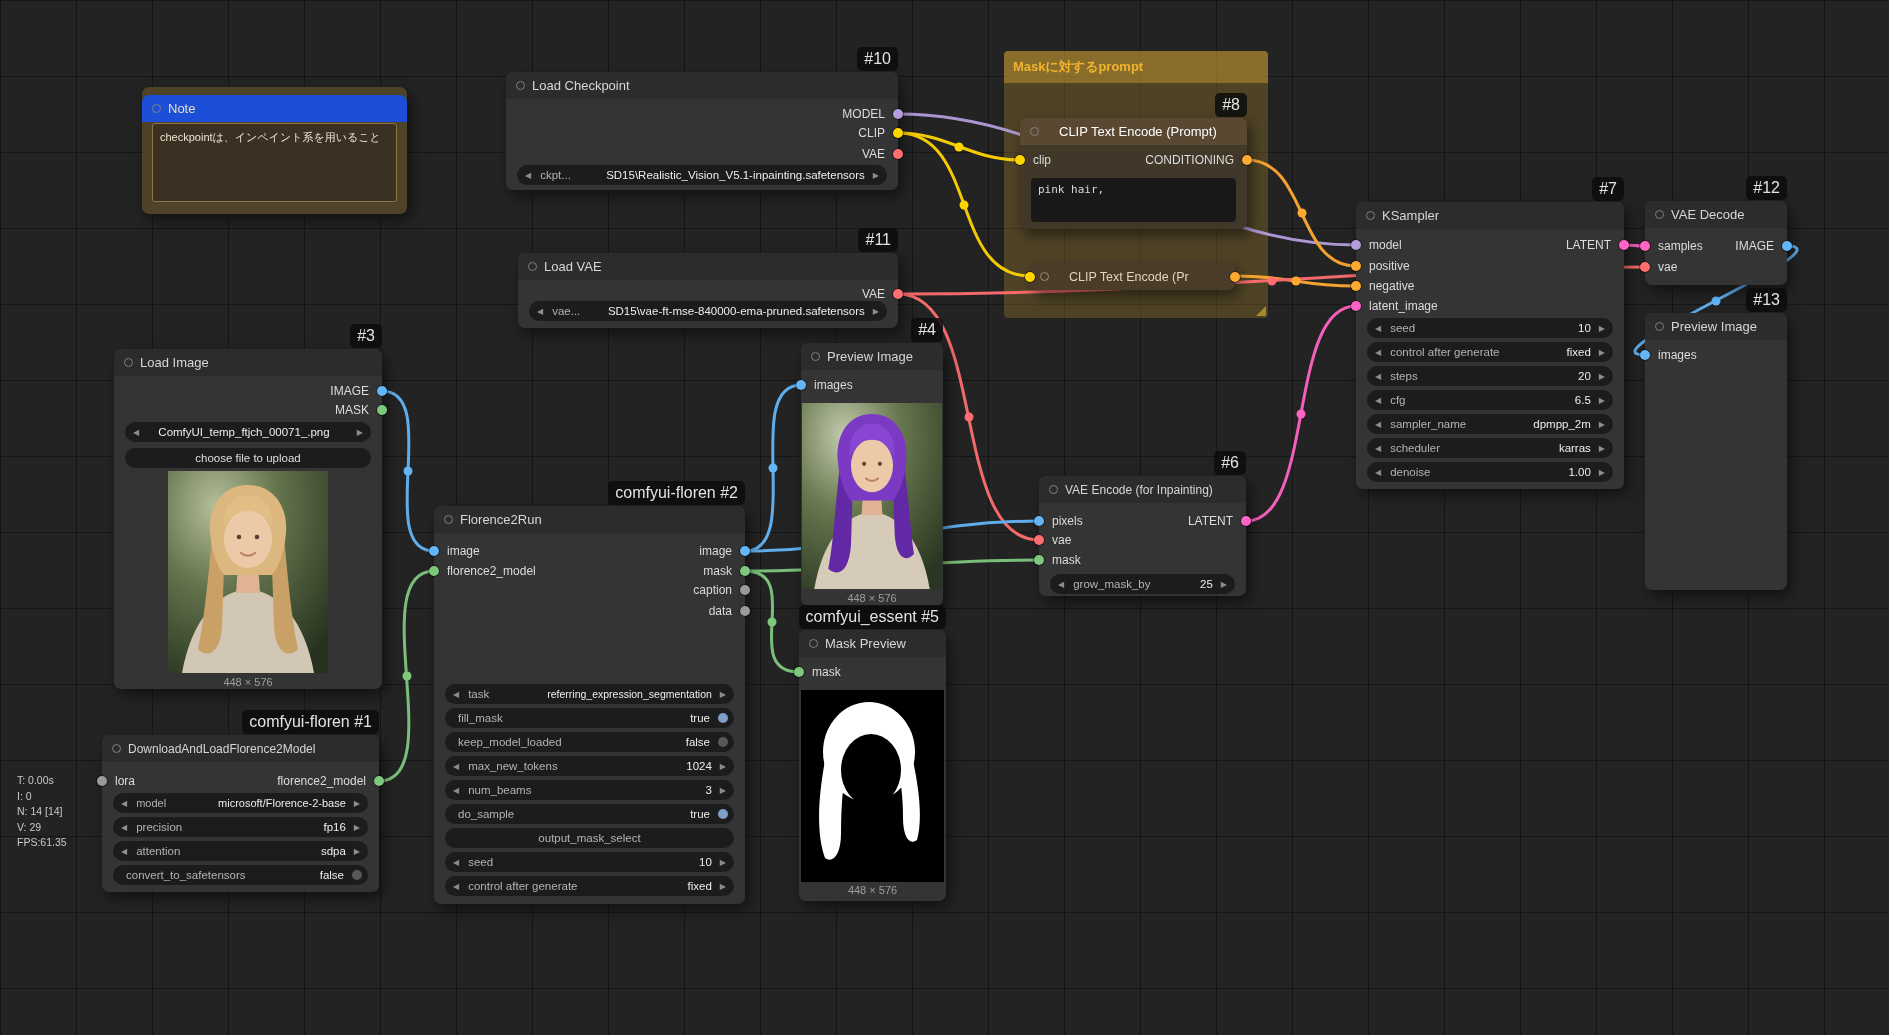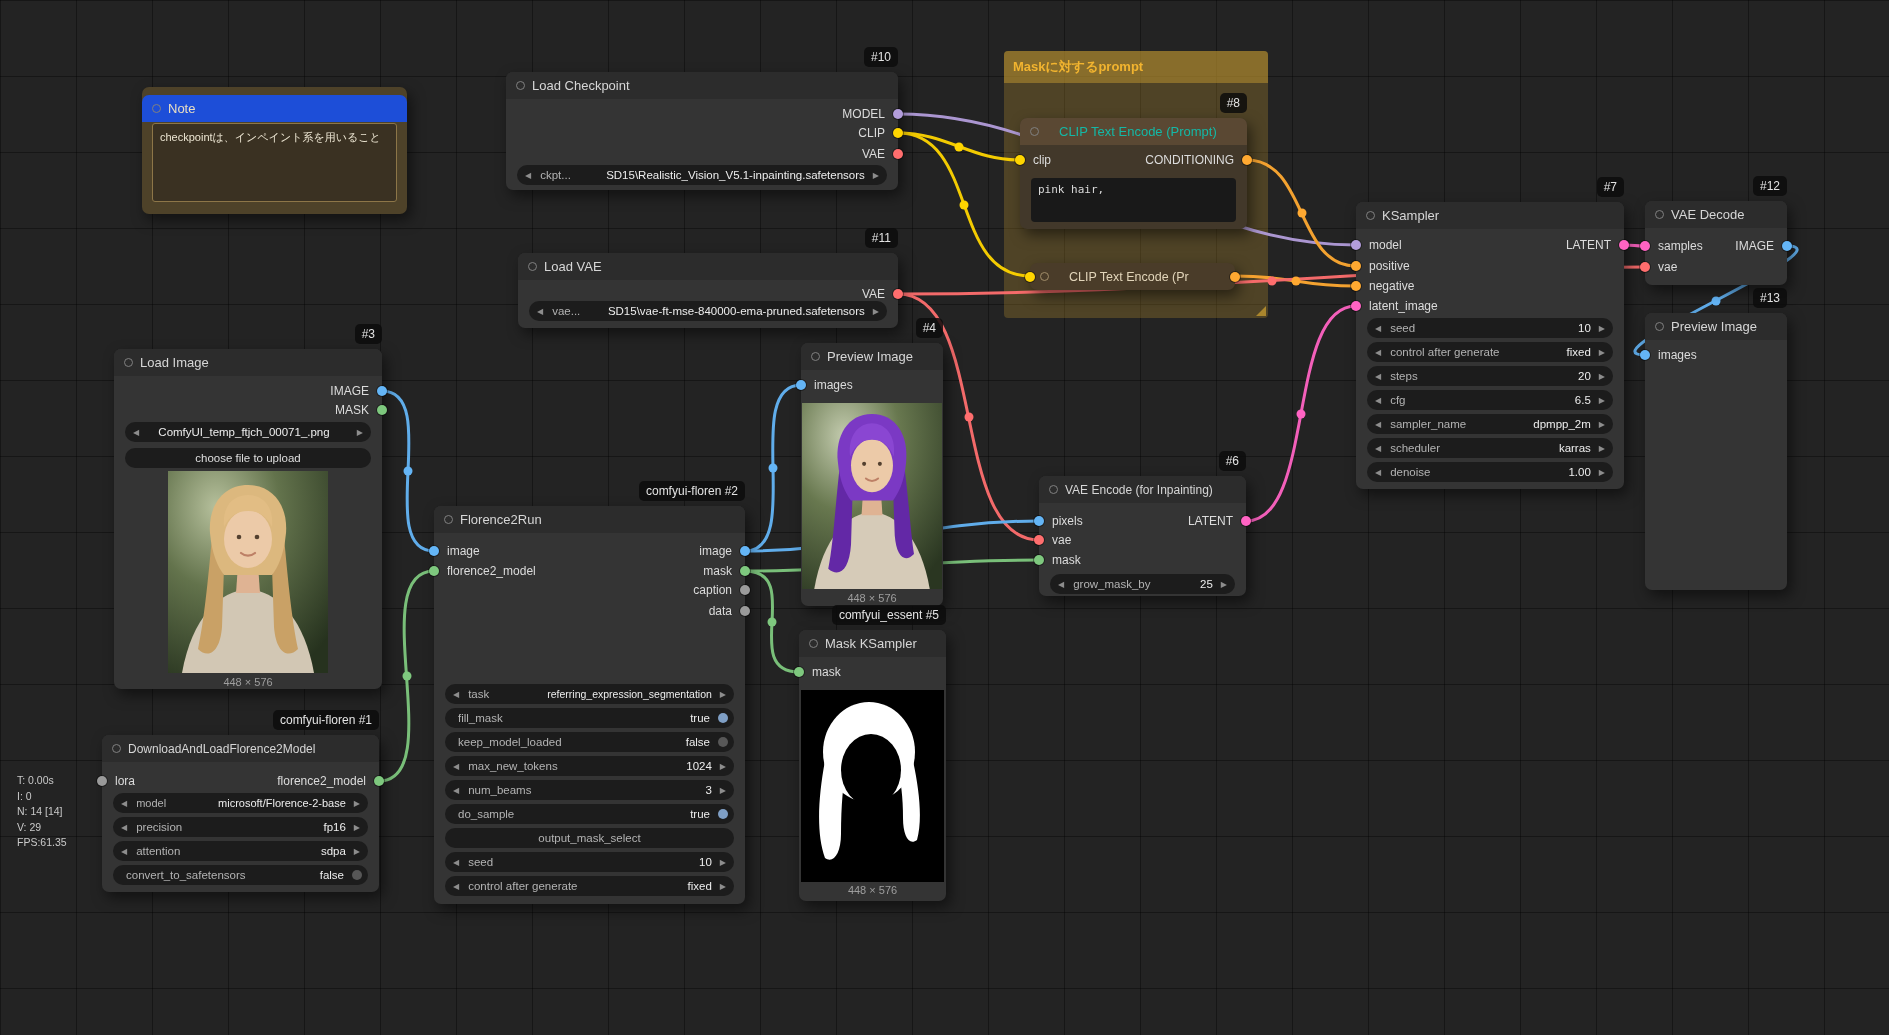--- a/index.html
+++ b/index.html
@@ -23,21 +23,21 @@
   .ghandle { position:absolute; right:2px; bottom:2px; width:0; height:0;
              border-left:10px solid transparent; border-bottom:10px solid rgba(193,151,47,0.8); }
 
   .node { position:absolute; z-index:3; background:#343434; border-radius:7px;
           box-shadow:4px 6px 14px rgba(0,0,0,0.5); color:#ddd; }
   .nhead { height:27px; background:#2c2c2c; border-radius:7px 7px 0 0; display:flex;
            align-items:center; gap:7px; padding:0 10px; font-size:13px; color:#d6d6d6; white-space:nowrap; overflow:hidden; }
   .hdot { flex:0 0 auto; width:9px; height:9px; border-radius:50%; border:1.5px solid #808080; }
 
   .node.brown { background:#42382a; }
-  .node.brown .nhead { background:#5a4833; color:#14b8a6;gap:20px; }
+  .node.brown .nhead { background:#5a4833; color:#ffffff;gap:20px; }
   .node.note  { background:#4e4229; }
   .node.note .nhead { background:#1d4ed8; color:#e8ddc2;margin-top:8px; }
   .note-box { position:absolute; left:10px; right:10px; top:36px; bottom:12px;
               border:1px solid #8d7648; background:#3a3122; border-radius:3px;
               color:#ece5d2; font-size:11px; padding:6px 7px; line-height:1.35; }
 
   .collapsed { position:absolute; z-index:3; height:27px; background:#4a3c29; border-radius:7px;
                box-shadow:4px 6px 14px rgba(0,0,0,0.5); display:flex; align-items:center; gap:20px;
                padding:0 10px; font-size:12.5px; color:#e2d5ba; white-space:nowrap; }
   .cdot { width:9px; height:9px; border-radius:50%; border:1.5px solid #a08c68; }
@@ -63,21 +63,21 @@
   .tdot { flex:0 0 auto; width:10px; height:10px; border-radius:50%; background:#575757; margin:0 6px 0 8px; }
   .tdot.on { background:#7f9fc5; }
   .widget.btn { justify-content:center; color:#dedede; }
   .widget.textw { justify-content:center; color:#b3b3b3; }
 
   .textarea { position:absolute; left:11px; right:11px; background:#191919; border-radius:4px;
               color:#dadada; font-family:"DejaVu Sans Mono", monospace; font-size:11px;
               padding:5px 7px; }
 
   .badge { position:absolute; top:-25px; right:0; background:rgba(12,12,12,0.85); color:#e3e3e3;
-           font-size:12px; line-height:1; padding:4px 7px; border-radius:5px; white-space:nowrap; z-index:4; }
+           font-size:16px; line-height:1; padding:4px 7px; border-radius:5px; white-space:nowrap; z-index:4; }
 
   .caption { position:absolute; left:0; right:0; text-align:center; font-size:11px; color:#9e9e9e; }
   .imgbox { position:absolute; overflow:hidden; background:#0a0a0a; }
   .imgbox svg { width:100%; height:100%; display:block; }
 
   .stats { position:absolute; left:17px; top:773px; z-index:6; font-size:10.5px; color:#c9c9c9; line-height:15.5px; }
 </style>
 </head>
 <body>
 
@@ -389,21 +389,21 @@
         <path d="M73,82 C77,85.5 83,85.5 87,82" stroke="#bd8066" stroke-width="2.2" fill="none" stroke-linecap="round"></path>
       </svg>
     </div>
     <div class="caption" style="top:249px">448 × 576</div>
   </div>
 
   <div class="node" style="left:799px;top:630px;width:147px;height:271px;">
     <div class="badge">comfyui_essent #5</div>
     <div class="nhead">
       <span class="hdot"></span>
-      <span>Mask KSampler</span>
+      <span>Mask Preview</span>
     </div>
     <div class="row" style="top:33px">
       <span class="dot in c-mask"></span>
       <span class="inlab">mask</span>
     </div>
     <div class="imgbox" style="left:2px;top:60px;width:143px;height:192px;background:#000;">
       <svg viewBox="0 0 143 192" preserveAspectRatio="none">
         <rect width="143" height="192" fill="#000"></rect>
         <ellipse cx="68" cy="62" rx="46" ry="50" fill="#fff"></ellipse>
         <path d="M26,60 C18,100 14,140 24,168 C32,174 40,164 40,144 C40,116 42,92 46,76 Z" fill="#fff"></path>

